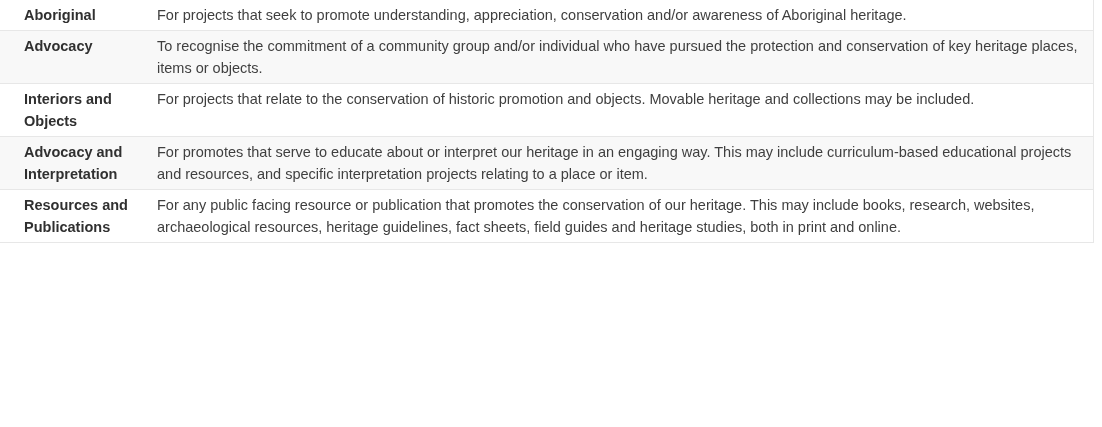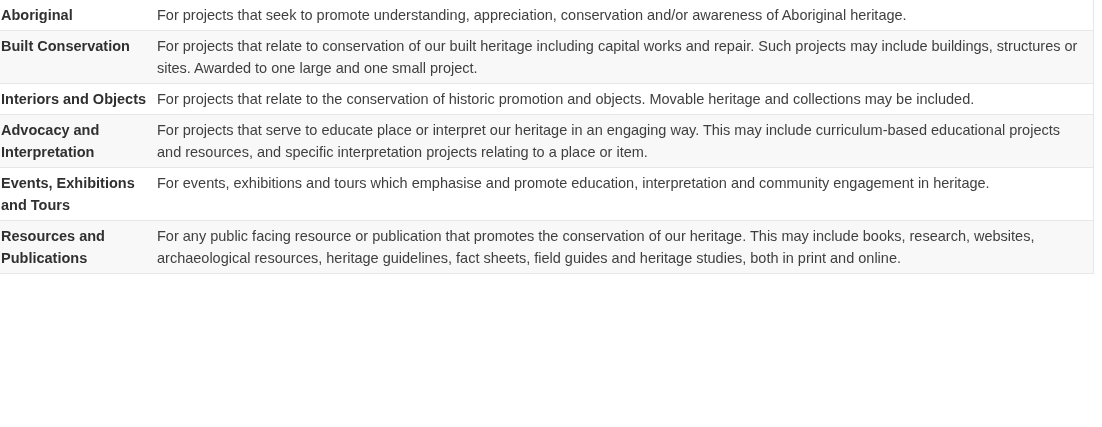--- a/index.html
+++ b/index.html
@@ -33,53 +33,49 @@
   table.categories tr:nth-child(even){
     background:var(--stripe);
   }
   td{
     vertical-align:top;
     padding:4px 0;
   }
   td.cat{
     width:157px;
     box-sizing:border-box;
-    padding-left:1px;
+    padding-left:24px;
     padding-right:8px;
     font-weight:bold;
     color:var(--cat-text);
   }
   td.desc{
     color:var(--desc-text);
     padding-right:15px;
   }
 </style>
 </head>
 <body>
 
 <table class="categories">
   <tbody>
       <tr>
         <td class="cat">Aboriginal</td>
         <td class="desc">For projects that seek to promote understanding, appreciation, conservation and/or awareness of Aboriginal heritage.</td>
       </tr>
       <tr>
-        <td class="cat">Built Conservation</td>
-        <td class="desc">For projects that relate to conservation of our built heritage including capital works and repair. Such projects may include buildings, structures or sites. Awarded to one large and one small project.</td>
+        <td class="cat">Advocacy</td>
+        <td class="desc">To recognise the commitment of a community group and/or individual who have pursued the protection and conservation of key heritage places, items or objects.</td>
       </tr>
       <tr>
         <td class="cat">Interiors and Objects</td>
         <td class="desc">For projects that relate to the conservation of historic promotion and objects. Movable heritage and collections may be included.</td>
       </tr>
       <tr>
         <td class="cat">Advocacy and Interpretation</td>
-        <td class="desc">For projects that serve to educate place or interpret our heritage in an engaging way. This may include curriculum-based educational projects and resources, and specific interpretation projects relating to a place or item.</td>
-      </tr>
-      <tr>
-        <td class="cat">Events, Exhibitions and Tours</td>
-        <td class="desc">For events, exhibitions and tours which emphasise and promote education, interpretation and community engagement in heritage.</td>
+        <td class="desc">For promotes that serve to educate about or interpret our heritage in an engaging way. This may include curriculum-based educational projects and resources, and specific interpretation projects relating to a place or item.</td>
       </tr>
       <tr>
         <td class="cat">Resources and Publications</td>
         <td class="desc">For any public facing resource or publication that promotes the conservation of our heritage. This may include books, research, websites, archaeological resources, heritage guidelines, fact sheets, field guides and heritage studies, both in print and online.</td>
       </tr>
     </tbody>
 </table>
 
 </body></html>

